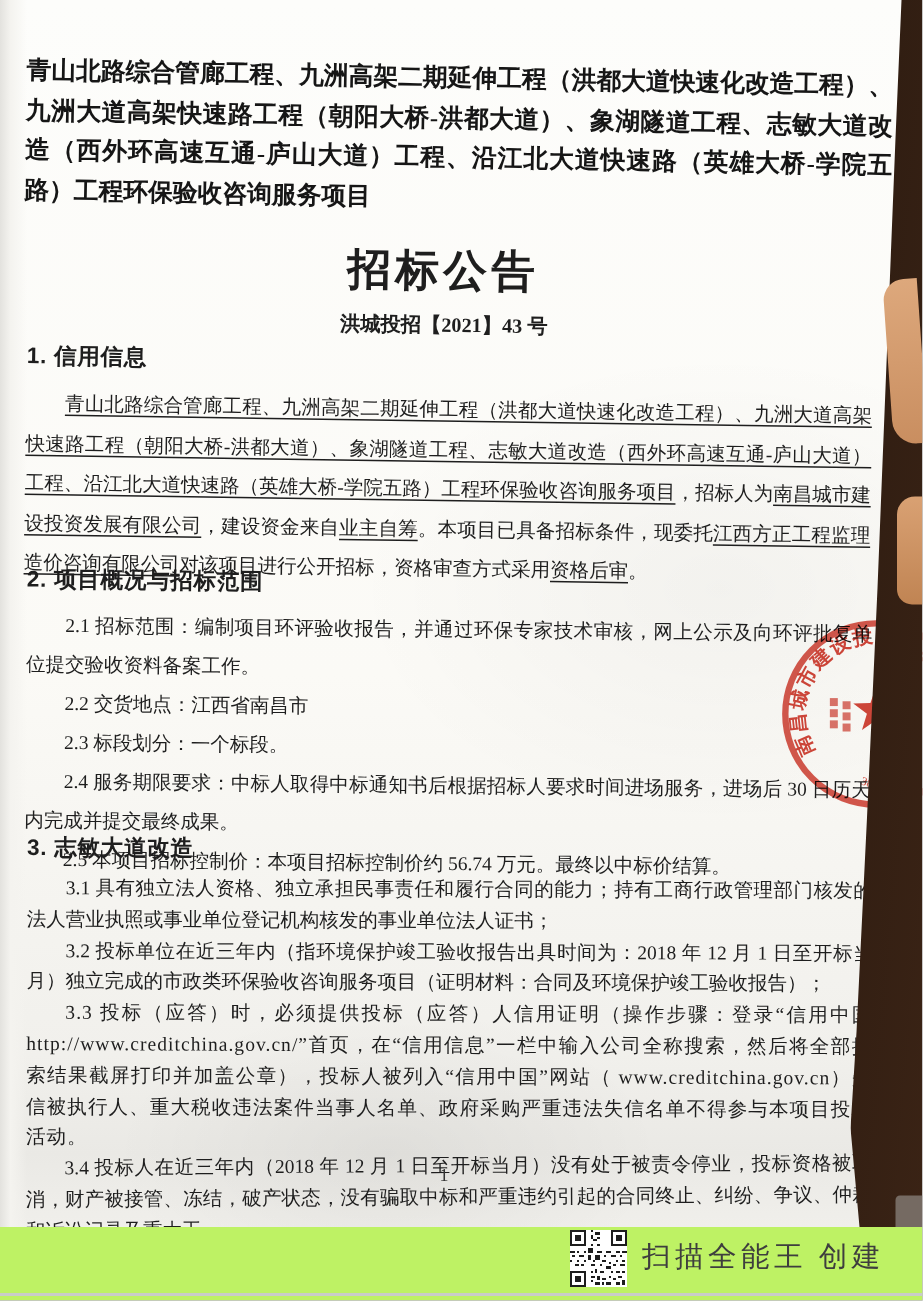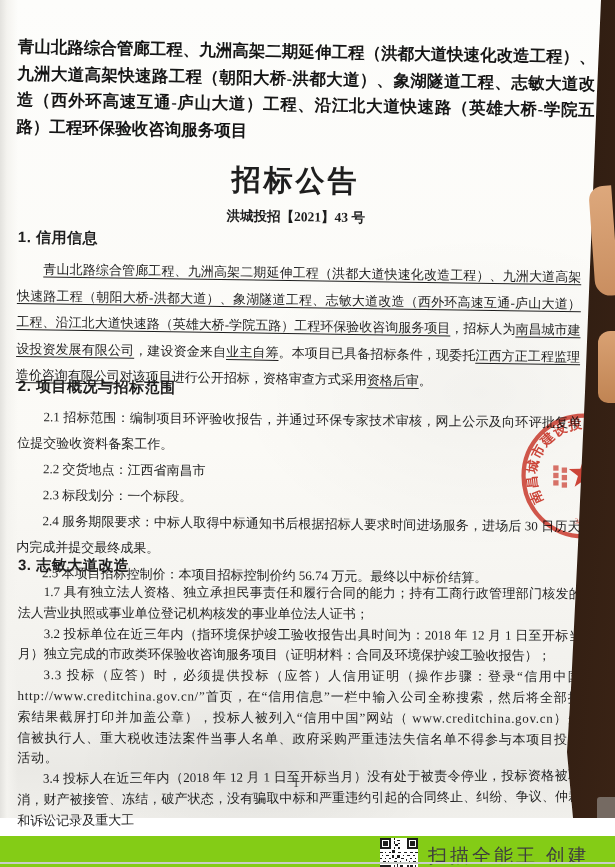--- a/index.html
+++ b/index.html
@@ -43,21 +43,21 @@
         clip-path:polygon(601px 0px,615px 0px,615px 818px,573px 818px,567px 752px,571px 688px,
                           578px 545px,585px 392px,591px 242px,597px 92px);}
   .tan1{position:absolute;left:592px;top:186px;width:23px;height:110px;z-index:4;
         background:linear-gradient(180deg,#dda87c,#c98e60);border-radius:14px 0 0 16px;
         transform:rotate(-4deg);}
   .tan2{position:absolute;left:598px;top:331px;width:17px;height:72px;z-index:4;
         background:linear-gradient(180deg,#d9a173,#c08453);border-radius:12px 0 0 10px;}
   .gray-patch{position:absolute;left:597px;top:797px;width:18px;height:21px;z-index:4;
         background:#756a62;border-radius:3px 0 0 0;}
   
-  .footer{position:absolute;left:0;right:0;bottom:0;height:31px;background:#84cc16;z-index:5;padding-left:24px;}
+  .footer{position:absolute;left:0;right:0;bottom:0;height:49px;background:#bef264;z-index:5;padding-left:24px;}
   .footer .rule{position:absolute;left:0;right:0;bottom:3px;height:2px;background:#c9cdc8;}
   .qr{position:absolute;left:380px;top:2px;}
   .wm-text{position:absolute;left:428px;top:7px;font-size:19px;color:#3e3e3e;
            letter-spacing:3px;font-family:"Liberation Serif","DejaVu Serif",serif;}
 </style>
 </head>
 <body>
 
 <div class="stage">
 
@@ -83,21 +83,21 @@
           <p><span>2.2 交货地点：江西省南昌市</span></p>
           <p><span>2.3 标段划分：一个标段。</span></p>
           <p><span>2.4 服务期限要求：中标人取得中标通知书后根据招标人要求时间进场服务，进场后 30 日历天内完成并提交最终成果。</span></p>
           <p><span>2.5 本项目招标控制价：本项目招标控制价约 56.74 万元。最终以中标价结算。</span></p>
         </div>
     </section>
 
     <section class="sec sec3">
       <h2 class="sec-h"><span>3.</span> <span>志敏大道改造</span></h2>
       <div class="sec-body">
-          <p><span>1.7 具有独立法人资格、独立承担民事责任和履行合同的能力；持有工商行政管理部门核发的法人营业执照或事业单位登记机构核发的事业单位法人证书；</span></p>
+          <p><span>3.1 具有独立法人资格、独立承担民事责任和履行合同的能力；持有工商行政管理部门核发的法人营业执照或事业单位登记机构核发的事业单位法人证书；</span></p>
           <p><span>3.2 投标单位在近三年内（指环境保护竣工验收报告出具时间为：2018 年 12 月 1 日至开标当月）独立完成的市政类环保验收咨询服务项目（证明材料：合同及环境保护竣工验收报告）；</span></p>
           <p class="spaced"><span>3.3 投标（应答）时，必须提供投标（应答）人信用证明（操作步骤：登录“信用中国 http://www.creditchina.gov.cn/”首页，在“信用信息”一栏中输入公司全称搜索，然后将全部搜索结果截屏打印并加盖公章），投标人被列入“信用中国”网站（ www.creditchina.gov.cn）失信被执行人、重大税收违法案件当事人名单、政府采购严重违法失信名单不得参与本项目投标活动。</span></p>
           <p><span>3.4 投标人在近三年内（2018 年 12 月 1 日至开标当月）没有处于被责令停业，投标资格被取消，财产被接管、冻结，破产状态，没有骗取中标和严重违约引起的合同终止、纠纷、争议、仲裁和诉讼记录及重大工</span></p>
         </div>
     </section>
 
     <div class="blk page-number">1</div>
   </div>
 
   <svg class="seal" width="140" height="140" viewBox="0 0 132 132">

